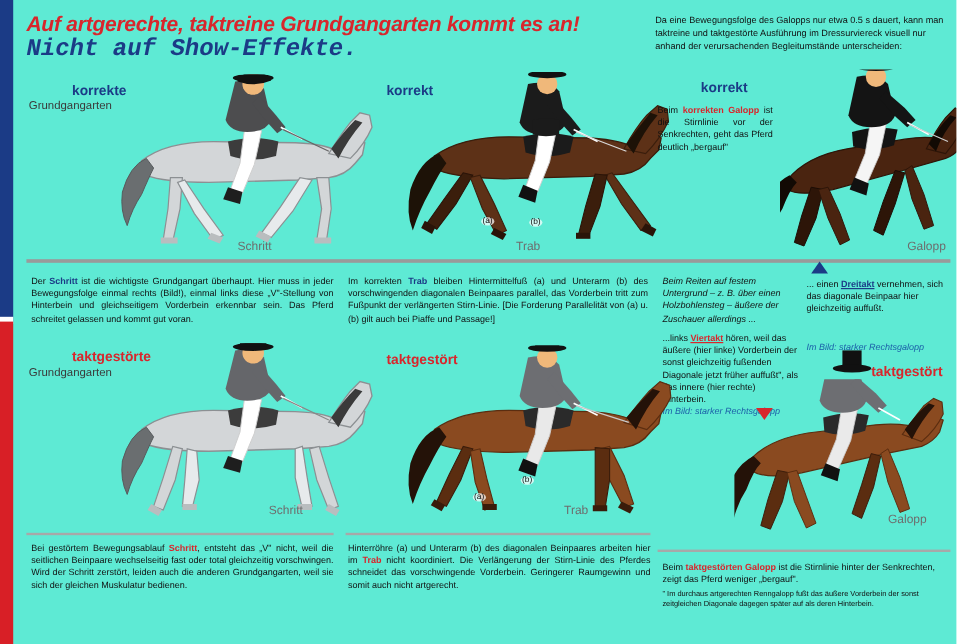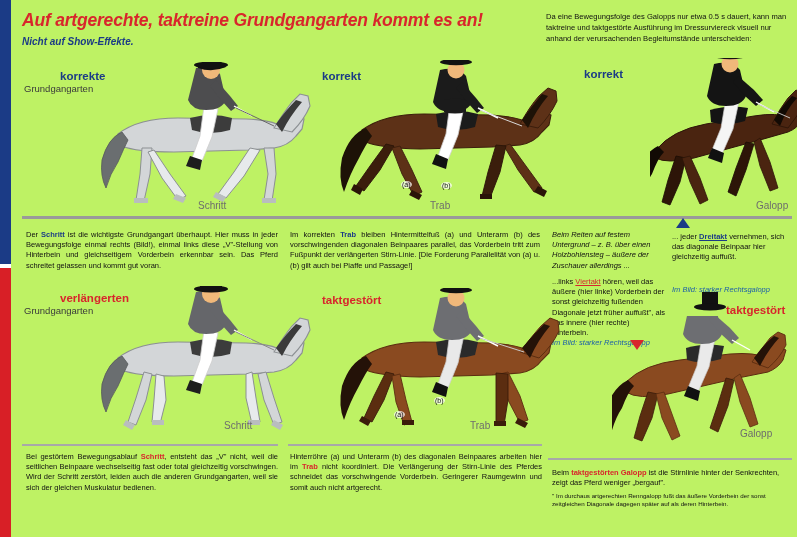--- a/index.html
+++ b/index.html
@@ -5,21 +5,21 @@
   * { box-sizing: border-box; margin: 0; padding: 0; }
   body {
     width: 800px; height: 537px;
     font-family: "Liberation Sans", sans-serif;
     background: #ffffff;
     overflow: hidden;
     position: relative;
   }
   .page {
     position: absolute; inset: 0;
-    background: #bef264;
+    background: #5eead4;
   }
   
   .bar-blue {
     position: absolute; left: 0; top: 0; width: 11px; height: 268px;
     background: #1b3b86;
   }
   .bar-red {
     position: absolute; left: 0; top: 268px; width: 11px; height: 269px;
     background: #d81f26;
   }
@@ -36,25 +36,26 @@
     color: #d8262c;
     font-size: 17.5px;
     font-weight: bold;
     font-style: italic;
     letter-spacing: -0.2px;
     line-height: 20px;
     white-space: nowrap;
   }
   .title-sub {
     color: #1b3b86;
-    font-size: 10px;
+    font-size: 20px;
     font-weight: bold;
     font-style: italic;
     line-height: 19px;
     margin-top: 2px;
+    font-family: Liberation Mono, monospace;
   }
   .header-note {
     position: absolute; left: 546px; top: 12px; width: 244px;
     font-size: 7.6px; line-height: 10.8px; color: #111;
   }
 
   
   .rule {
     position: absolute;
     height: 3px;
@@ -83,21 +84,21 @@
   .txt {
     position: absolute;
     font-size: 7.5px;
     line-height: 10.2px;
     color: #111;
     text-align: justify;
   }
   .txt.narrow { text-align: left; }
   .txt .hl-blue { color: #1b3b86; font-weight: bold; }
   .txt .hl-red  { color: #d8262c; font-weight: bold; }
-  .txt .hl-red-u { color: #d8262c; font-weight: normal; text-decoration: underline; }
+  .txt .hl-red-u { color: #d8262c; font-weight: bold; text-decoration: underline; }
   .txt .hl-blue-u { color: #1b3b86; font-weight: bold; text-decoration: underline; }
   .txt.ital { font-style: italic; }
   .txt.cap-blue { color: #1b5fa8; font-style: italic; }
   .foot {
     position: absolute; font-size: 6.2px; line-height: 8.4px; color: #111;
   }
 
   
   .tri-up {
     position: absolute;
@@ -247,20 +248,23 @@
   </div>
 
   <div class="sec-label" style="left:286px; top:70px;">
     <div class="lab-big blue-txt">korrekt</div>
   </div>
 
   <div class="sec-label" style="left:548px; top:68px;">
     <div class="lab-big blue-txt">korrekt</div>
   </div>
 
+  <div class="txt" style="left:548px; top:87px; width:96px;">
+    <span>Beim </span><span class="hl-red">korrekten Galopp</span><span> ist die Stirnlinie vor der Senkrechten, geht das Pferd deutlich „bergauf"</span>
+  </div>
 
   <div class="rule" style="left:22px; top:216px; width:770px;"></div>
 
   <div class="txt" style="left:26px; top:230px; width:252px;">
     <span>Der </span><span class="hl-blue">Schritt</span><span> ist die wichtigste Grundgangart überhaupt. Hier muss in jeder Bewegungsfolge einmal rechts (Bild!), einmal links diese „V"-Stellung von Hinterbein und gleichseitigem Vorderbein erkennbar sein. Das Pferd schreitet gelassen und kommt gut voran.</span>
   </div>
 
   <div class="txt" style="left:290px; top:230px; width:250px;">
     <span>Im korrekten </span><span class="hl-blue">Trab</span><span> bleiben Hintermittelfuß (a) und Unterarm (b) des vorschwingenden diagonalen Beinpaares parallel, das Vorderbein tritt zum Fußpunkt der verlängerten Stirn-Linie. [Die Forderung Parallelität von (a) u. (b) gilt auch bei Piaffe und Passage!]</span>
   </div>
@@ -268,26 +272,26 @@
   <div class="txt narrow ital" style="left:552px; top:230px; width:114px;">Beim Reiten auf festem Untergrund – z. B. über einen Holzbohlensteg – äußere der Zuschauer allerdings ...</div>
 
   <div class="txt narrow" style="left:552px; top:277px; width:114px;">
     <span>...links </span><span class="hl-red-u">Viertakt</span><span> hören, weil das äußere (hier linke) Vorderbein der sonst gleichzeitig fußenden Diagonale jetzt früher auffußt", als das innere (hier rechte) Hinterbein.</span>
   </div>
   <div class="txt narrow cap-blue" style="left:552px; top:338px; width:114px;">Im Bild: starker Rechtsgalopp</div>
   <div class="tri-down" style="left:630px; top:340px;"></div>
 
   <div class="tri-up" style="left:676px; top:218px;"></div>
   <div class="txt narrow" style="left:672px; top:232px; width:116px;">
-    <span>... jeder </span><span class="hl-blue-u">Dreitakt</span><span> vernehmen, sich das diagonale Beinpaar hier gleichzeitig auffußt.</span>
+    <span>... einen </span><span class="hl-blue-u">Dreitakt</span><span> vernehmen, sich das diagonale Beinpaar hier gleichzeitig auffußt.</span>
   </div>
   <div class="txt narrow cap-blue" style="left:672px; top:285px; width:116px;">Im Bild: starker Rechtsgalopp</div>
 
   <div class="sec-label" style="left:24px; top:292px;">
-    <div class="lab-big red-txt">verlängerten</div>
+    <div class="lab-big red-txt">taktgestörte</div>
     <div class="lab-sub">Grundgangarten</div>
   </div>
 
   <div class="sec-label" style="left:286px; top:294px;">
     <div class="lab-big red-txt">taktgestört</div>
   </div>
 
   <div class="sec-label" style="left:690px; top:304px;">
     <div class="lab-big red-txt">taktgestört</div>
   </div>

